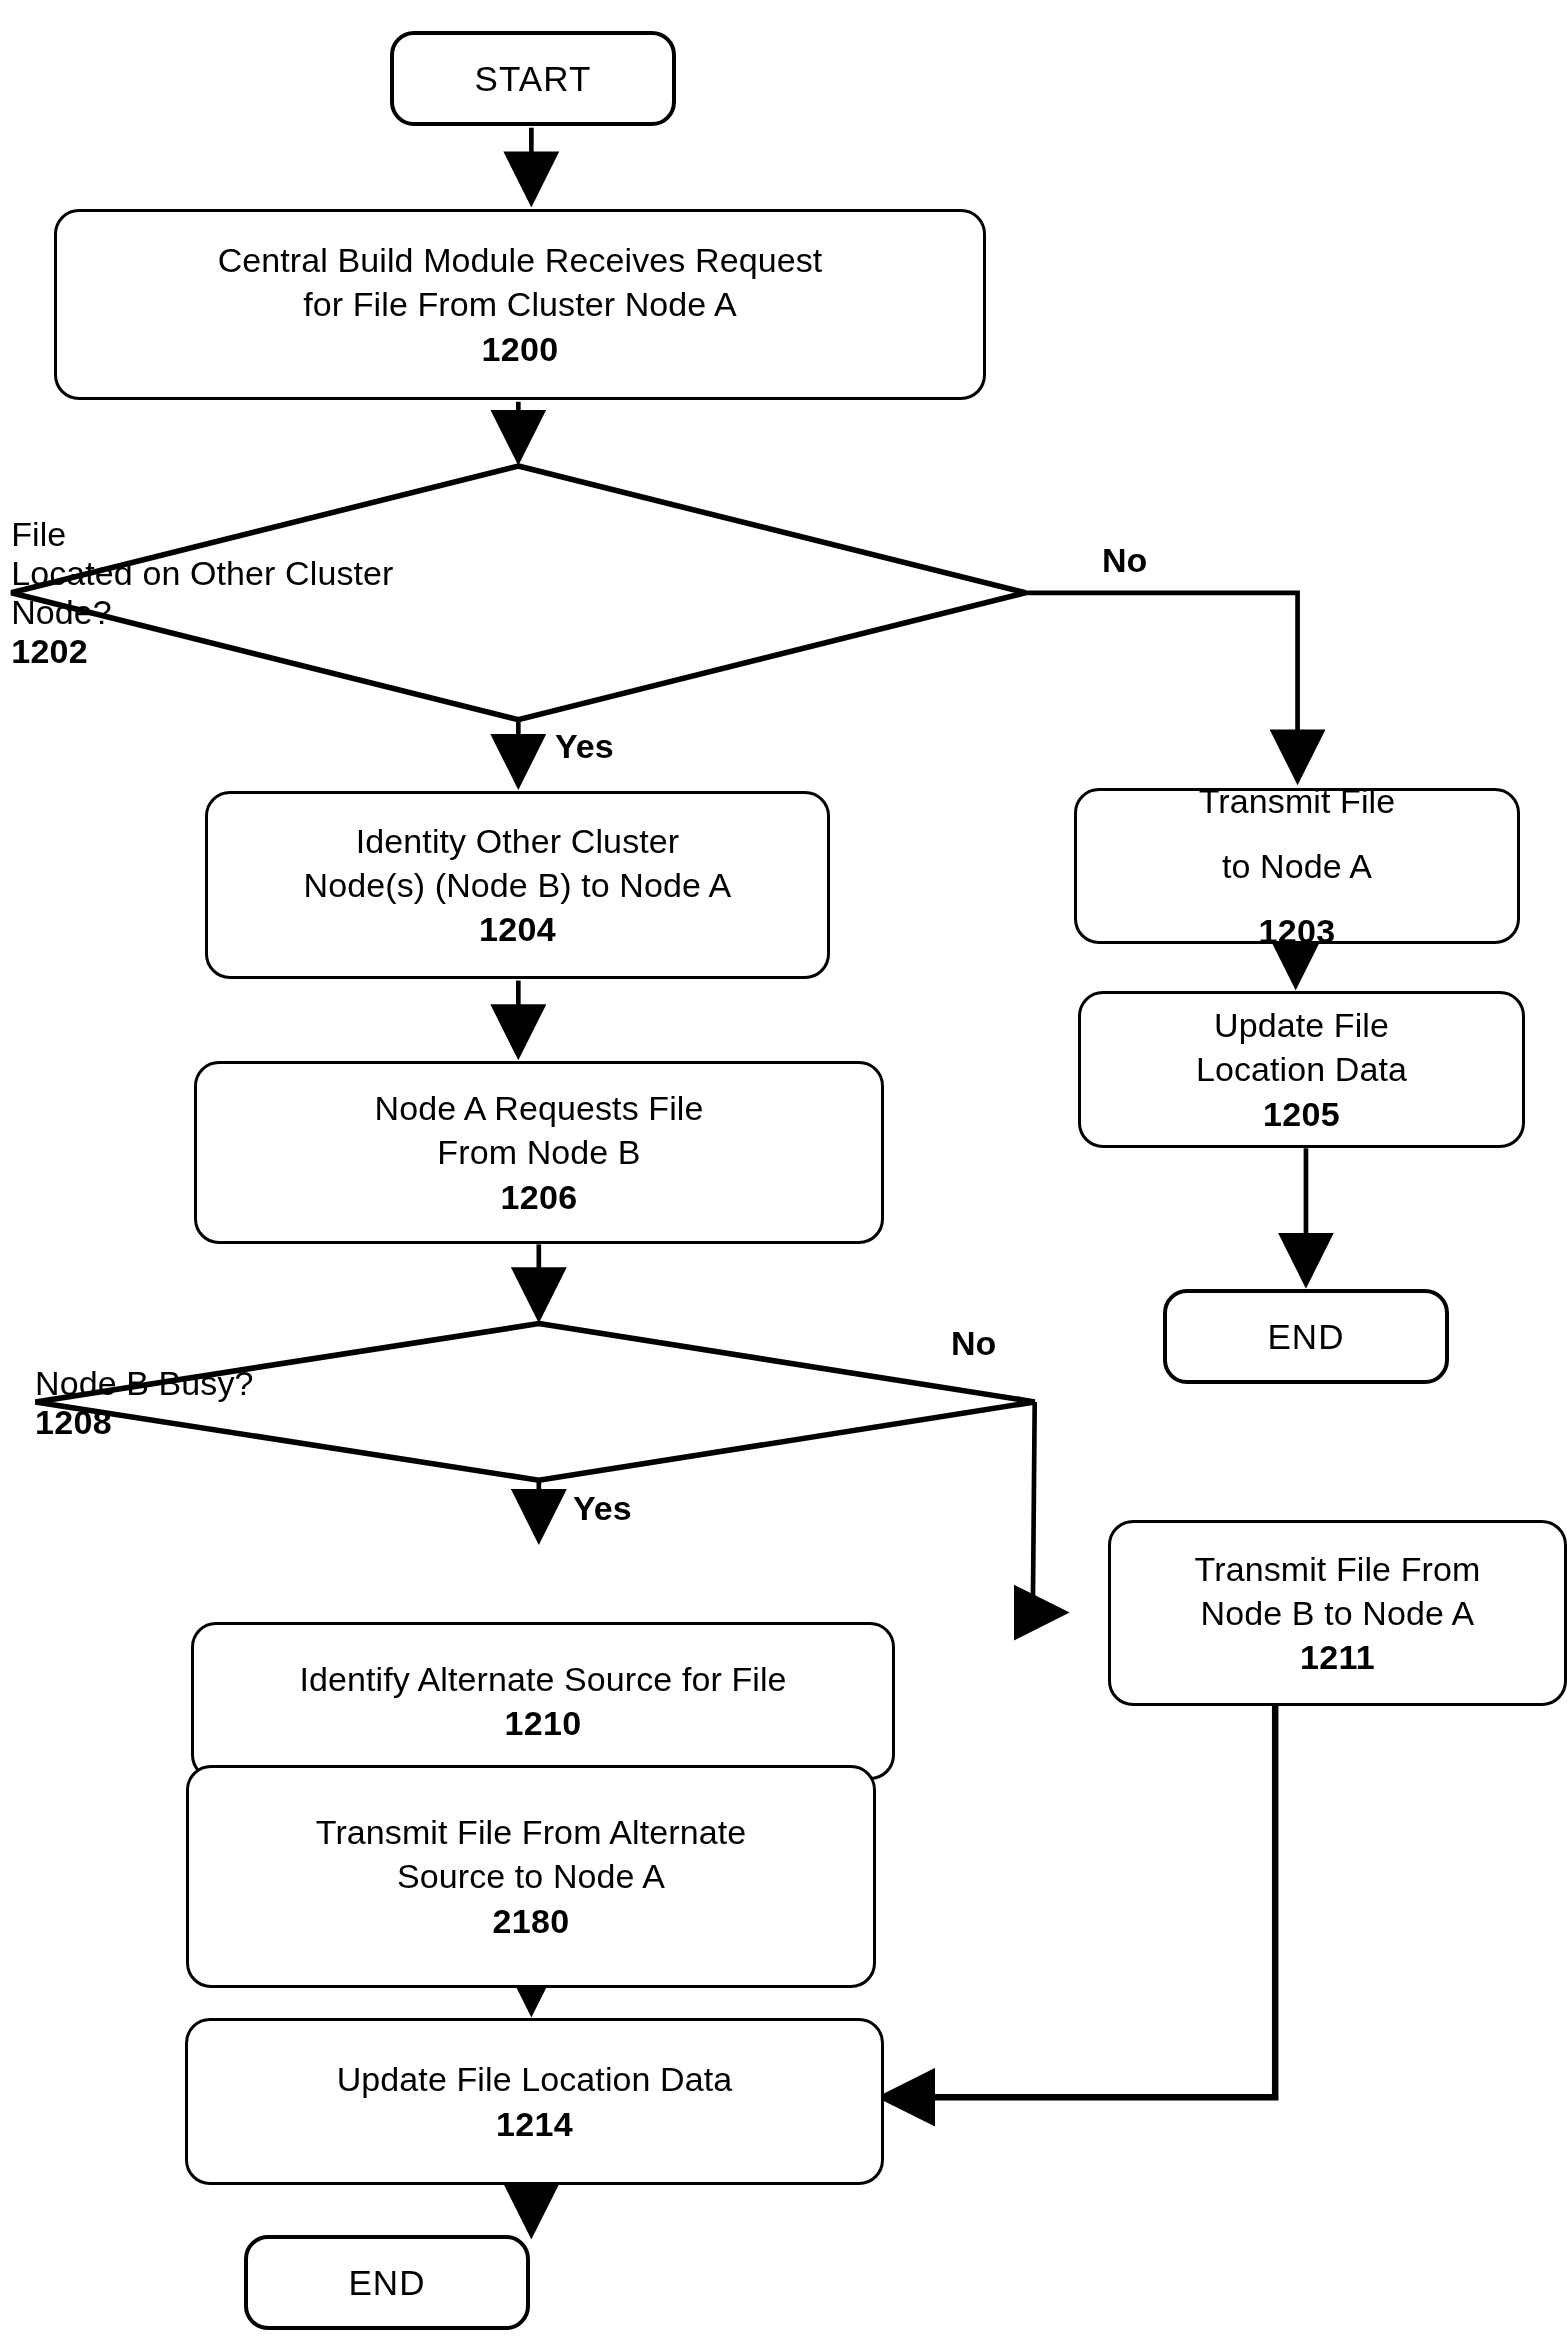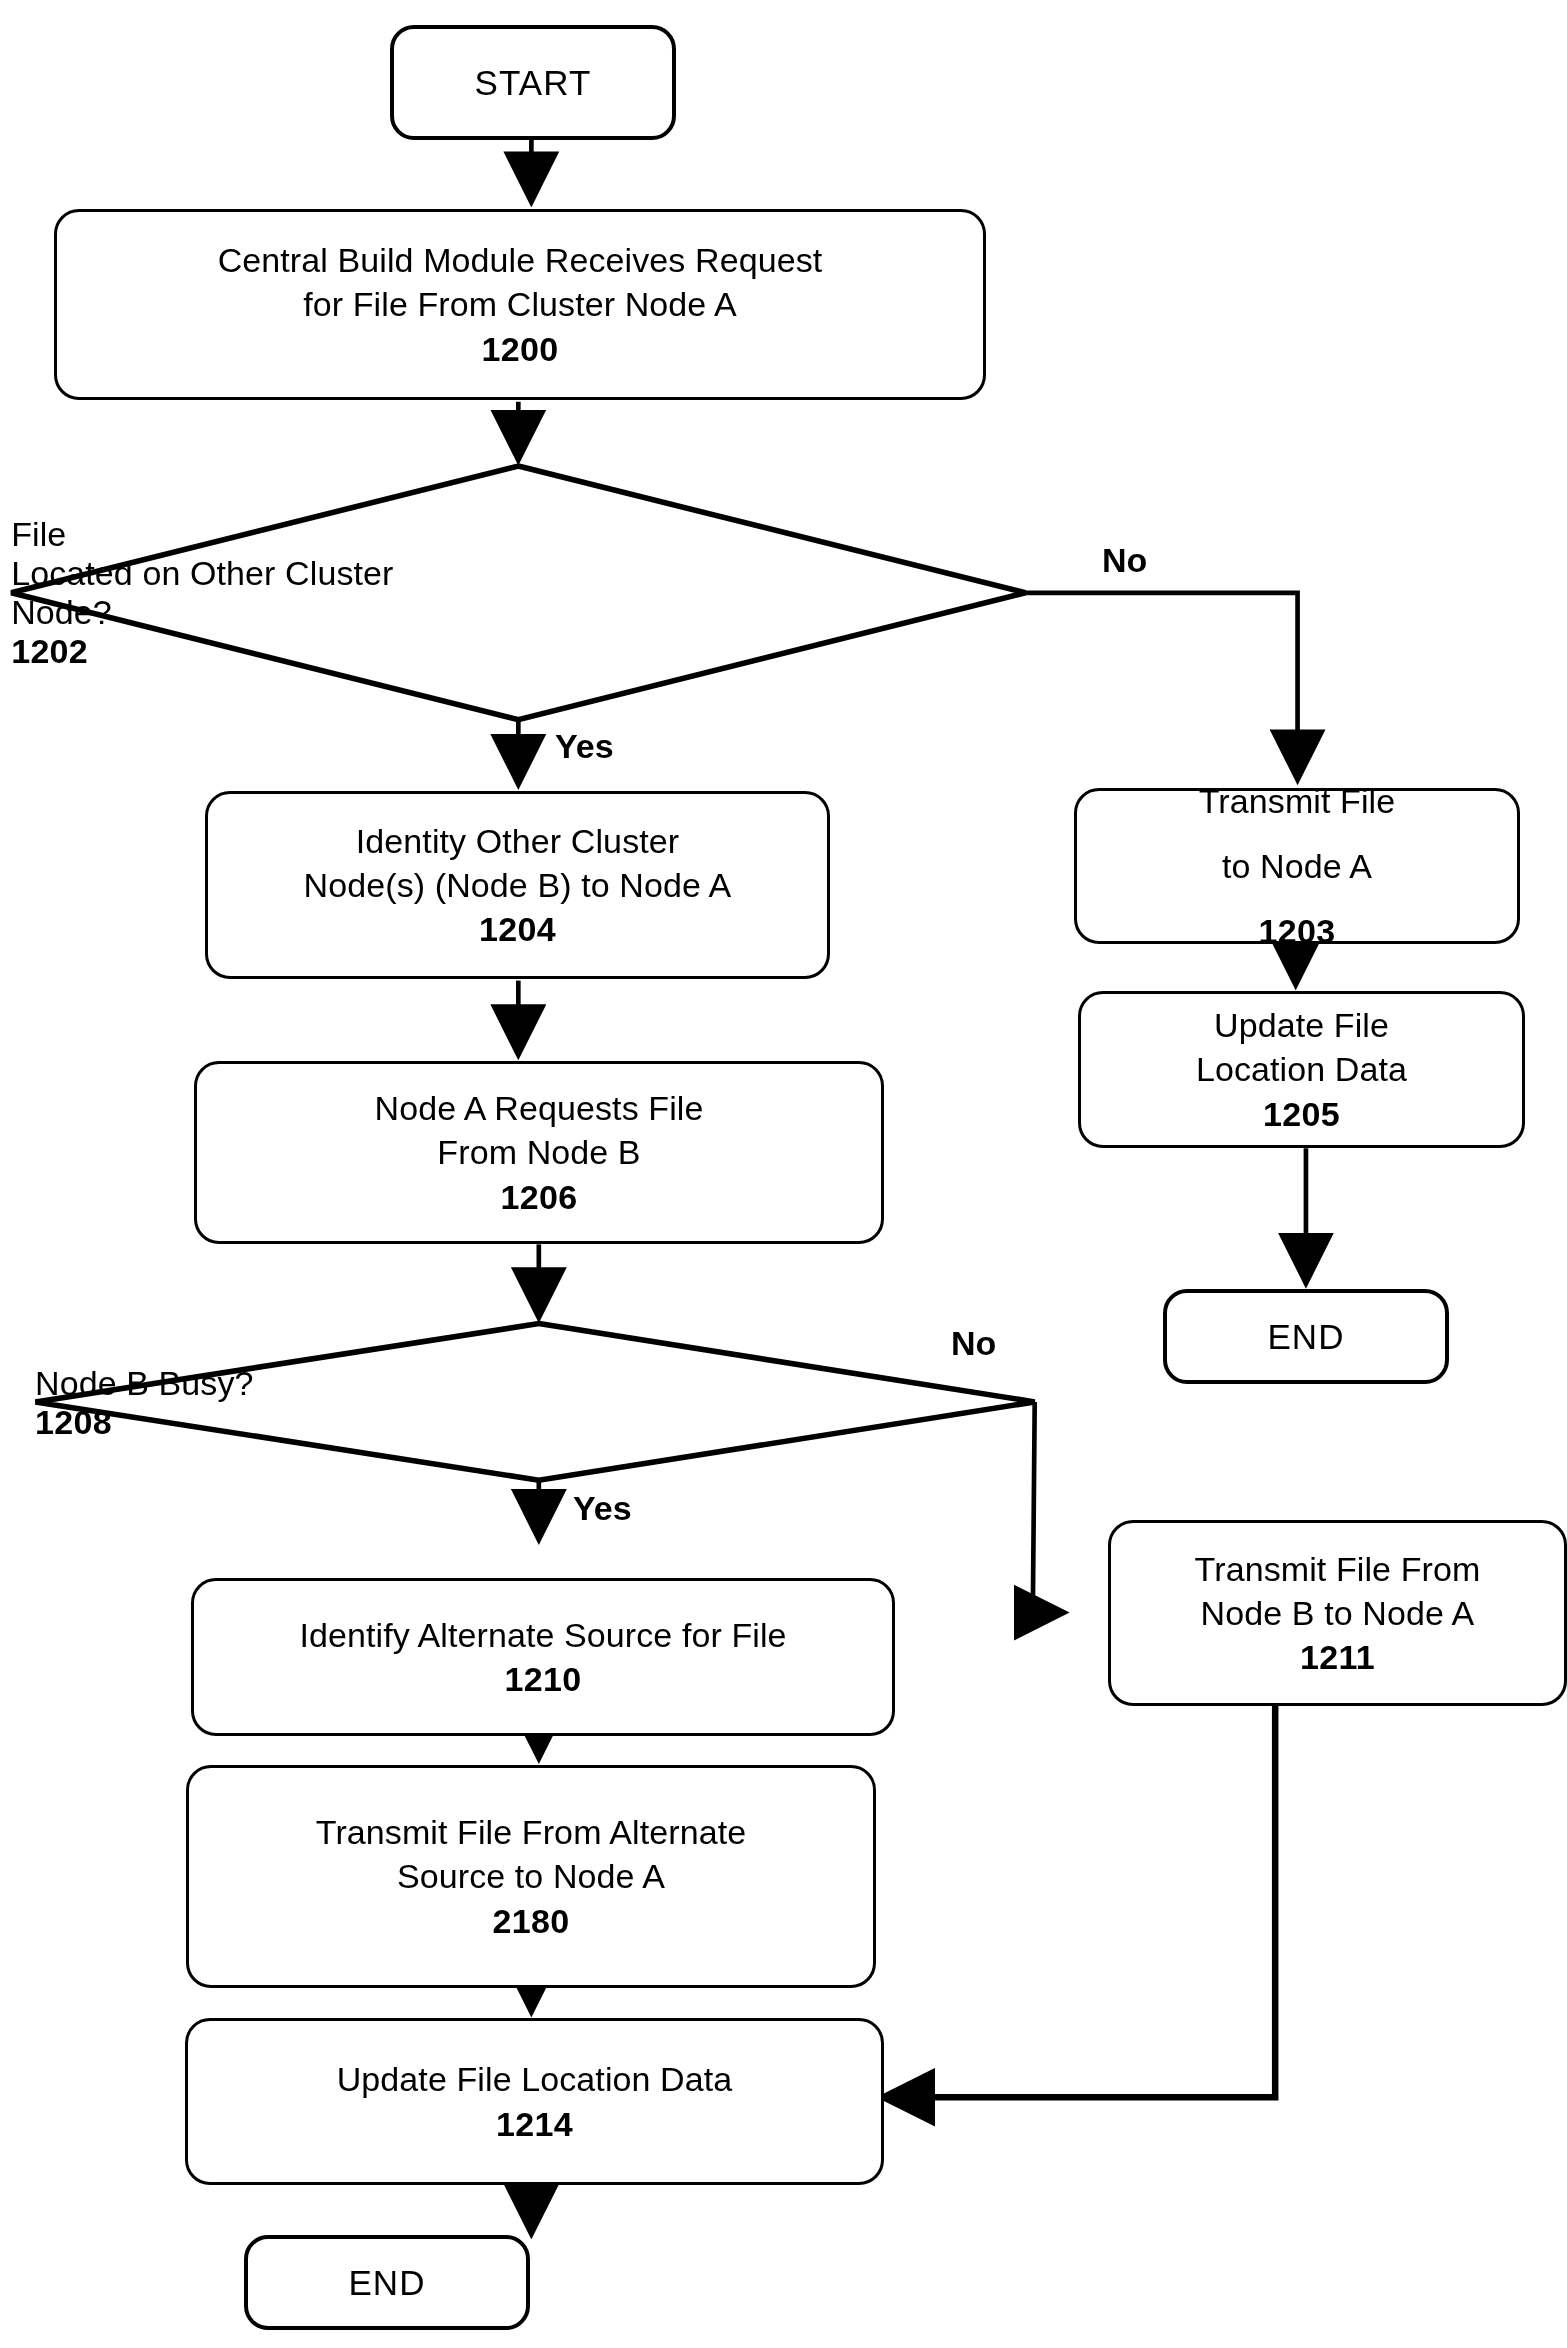--- a/index.html
+++ b/index.html
@@ -131,21 +131,21 @@
 
     <path d="M 1368,1829 L 1368,2250 L 948,2250" stroke="#000000" stroke-width="7" fill="none" marker-end="url(#arrowbig)"></path>
 
     <path d="M 570,2344 L 570,2395" stroke="#000000" stroke-width="5" fill="none" marker-end="url(#arrow)"></path>
 
     <polygon points="556,500 1100,636 556,772 12,636" fill="#ffffff" stroke="#000000" stroke-width="6"></polygon>
 
     <polygon points="578,1420 1110,1504 578,1588 38,1504" fill="#ffffff" stroke="#000000" stroke-width="6"></polygon>
   </svg>
 
-  <div class="node term" style="left:390px; top:25px; width:286px; height:115px;">
+  <div class="node term" style="left:390px; top:31px; width:286px; height:95px;">
     <span class="line txt">START</span>
   </div>
 
   <div class="node proc" style="left:54px; top:209px; width:932px; height:191px;">
     <span class="line txt">Central Build Module Receives Request</span>
     <span class="line txt">for File From Cluster Node A</span>
     <span class="line ref">1200</span>
   </div>
 
   <div class="decision" style="left:11.2px; top:466px; width:1014px; height:254px;">
@@ -201,21 +201,21 @@
   </div>
 
   <div class="branch" style="left:951px; top:1324px;">
     <span>No</span>
   </div>
 
   <div class="branch" style="left:573px; top:1489px;">
     <span>Yes</span>
   </div>
 
-  <div class="node proc" style="left:191px; top:1578px; width:704px; height:158px;">
+  <div class="node proc" style="left:191px; top:1622px; width:704px; height:158px;">
     <span class="line txt">Identify Alternate Source for File</span>
     <span class="line ref">1210</span>
   </div>
 
   <div class="node proc" style="left:1108px; top:1520px; width:459px; height:186px;">
     <span class="line txt">Transmit File From</span>
     <span class="line txt">Node B to Node A</span>
     <span class="line ref">1211</span>
   </div>
 

